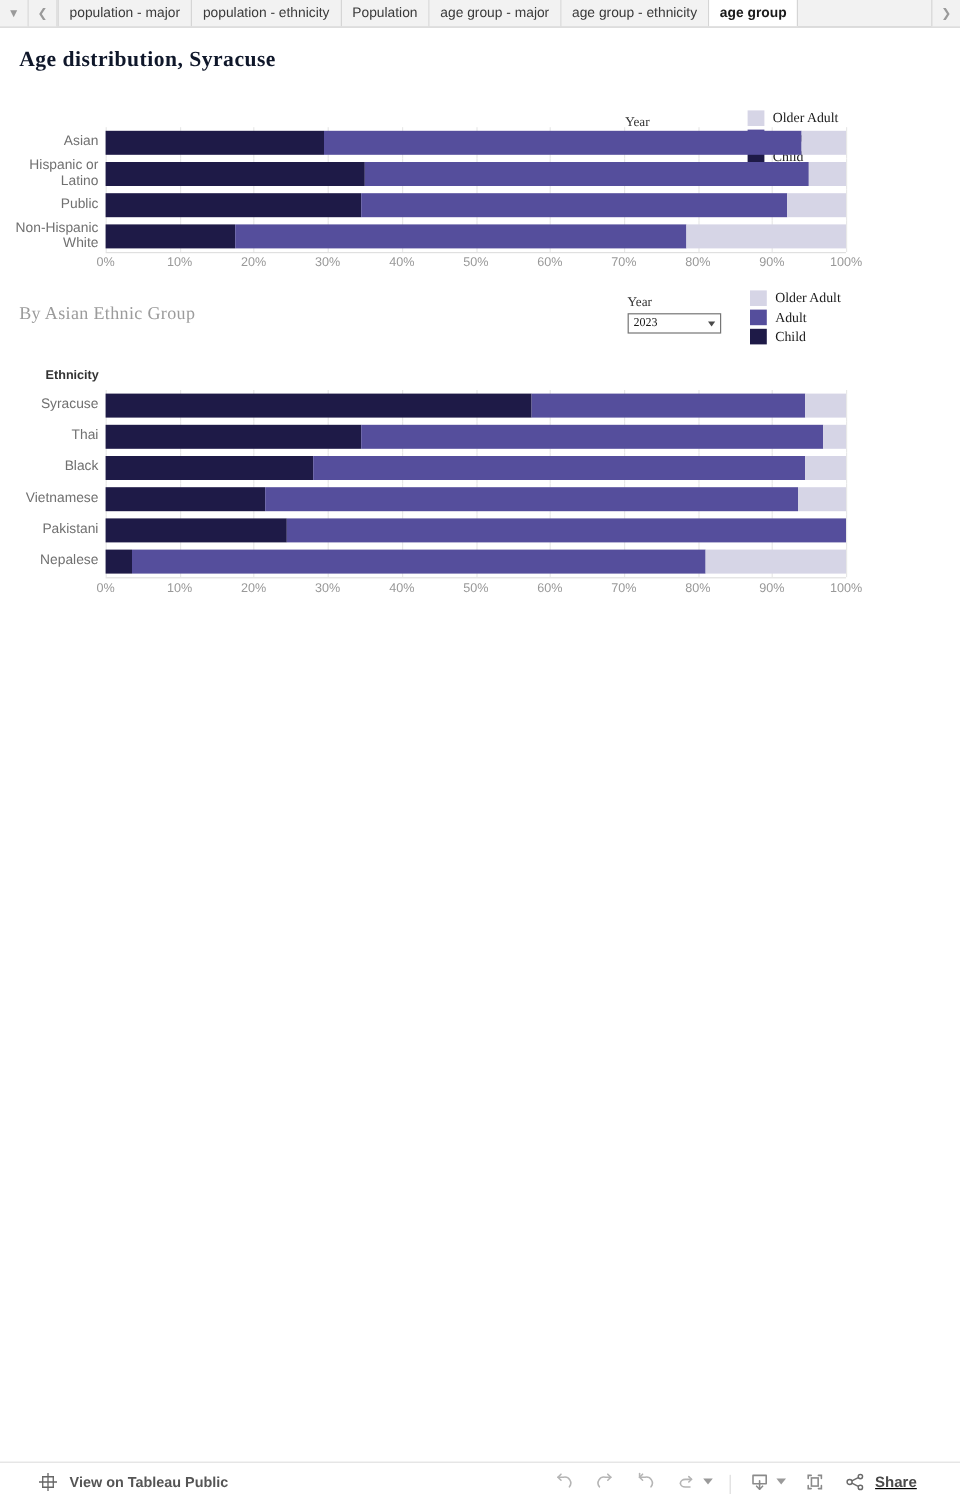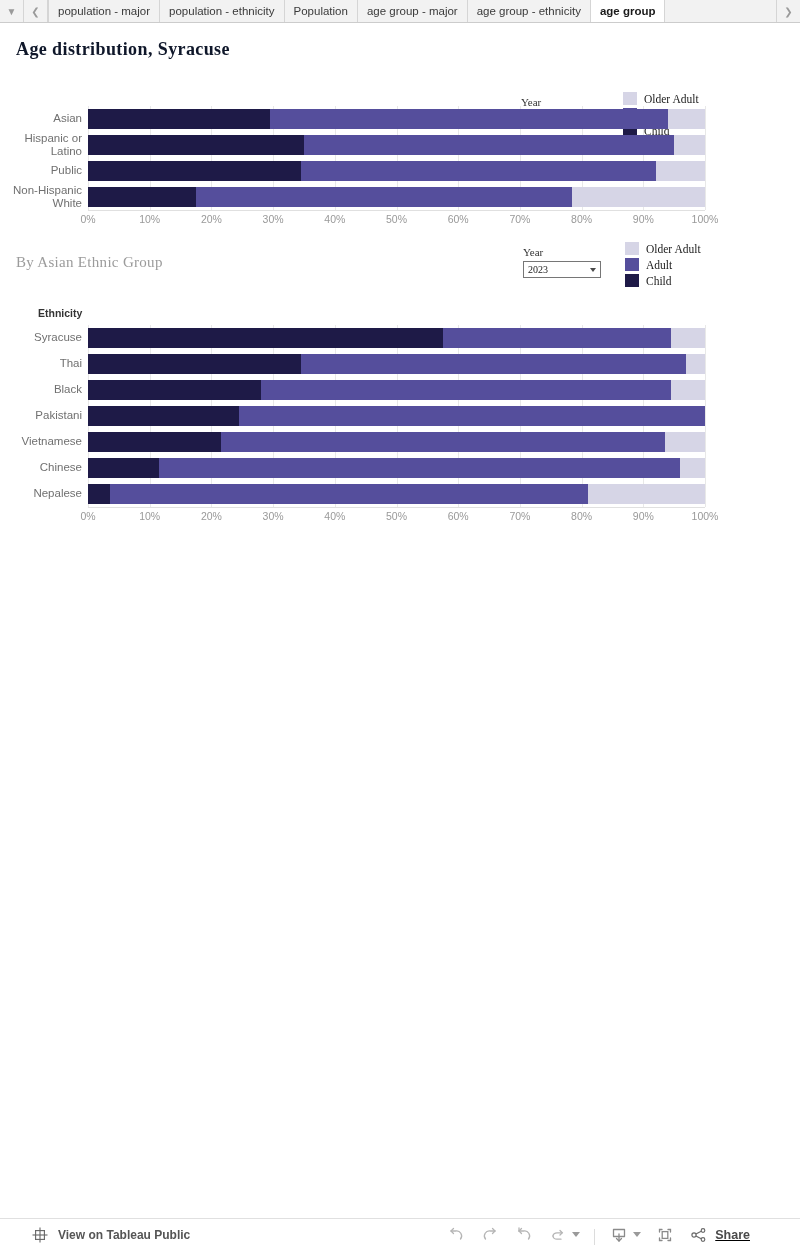--- a/index.html
+++ b/index.html
@@ -231,21 +231,21 @@
     font-size: 12px;
     color: #555555;
     font-weight: 600;
     white-space: nowrap;
   }
   .tb-right {
     display: flex;
     align-items: flex-end;
     gap: 14px;
     margin-left: auto;
-    margin-right: 50px;
+    margin-right: 36px;
     text-decoration: underline;
   }
   .tb-icon {
     width: 20px; height: 20px;
     display: flex; align-items: center; justify-content: center;
     color: #b5b5b5;
   }
   .tb-div {
     width: 1px; height: 16px; background: #dcdcdc;
   }
@@ -528,42 +528,20 @@
               <div class="gridline" style="left: 617px;"></div>
             </div>
             <div class="bar" style="left: 0px; width: 617px;">
               <div class="seg" style="width: 172.76px; background: rgb(30, 26, 71);"></div>
               <div class="seg" style="width: 410.305px; background: rgb(85, 78, 156);"></div>
               <div class="seg" style="width: 33.935px; background: rgb(214, 213, 230);"></div>
             </div>
           </div>
         </div>
         <div class="row">
-          <div class="row-label">Pakistani</div>
-          <div class="track">
-            <div class="gridlines">
-              <div class="gridline" style="left: 0px;"></div>
-              <div class="gridline" style="left: 61.7px;"></div>
-              <div class="gridline" style="left: 123.4px;"></div>
-              <div class="gridline" style="left: 185.1px;"></div>
-              <div class="gridline" style="left: 246.8px;"></div>
-              <div class="gridline" style="left: 308.5px;"></div>
-              <div class="gridline" style="left: 370.2px;"></div>
-              <div class="gridline" style="left: 431.9px;"></div>
-              <div class="gridline" style="left: 493.6px;"></div>
-              <div class="gridline" style="left: 555.3px;"></div>
-              <div class="gridline" style="left: 617px;"></div>
-            </div>
-            <div class="bar" style="left: 0px; width: 617px;">
-              <div class="seg" style="width: 151.165px; background: rgb(30, 26, 71);"></div>
-              <div class="seg" style="width: 465.835px; background: rgb(85, 78, 156);"></div>
-            </div>
-          </div>
-        </div>
-        <div class="row">
           <div class="row-label">Vietnamese</div>
           <div class="track">
             <div class="gridlines">
               <div class="gridline" style="left: 0px;"></div>
               <div class="gridline" style="left: 61.7px;"></div>
               <div class="gridline" style="left: 123.4px;"></div>
               <div class="gridline" style="left: 185.1px;"></div>
               <div class="gridline" style="left: 246.8px;"></div>
               <div class="gridline" style="left: 308.5px;"></div>
               <div class="gridline" style="left: 370.2px;"></div>
@@ -573,39 +551,38 @@
               <div class="gridline" style="left: 617px;"></div>
             </div>
             <div class="bar" style="left: 0px; width: 617px;">
               <div class="seg" style="width: 132.655px; background: rgb(30, 26, 71);"></div>
               <div class="seg" style="width: 444.24px; background: rgb(85, 78, 156);"></div>
               <div class="seg" style="width: 40.105px; background: rgb(214, 213, 230);"></div>
             </div>
           </div>
         </div>
         <div class="row">
-          <div class="row-label">Chinese</div>
-          <div class="track">
-            <div class="gridlines">
-              <div class="gridline" style="left: 0px;"></div>
-              <div class="gridline" style="left: 61.7px;"></div>
-              <div class="gridline" style="left: 123.4px;"></div>
-              <div class="gridline" style="left: 185.1px;"></div>
-              <div class="gridline" style="left: 246.8px;"></div>
-              <div class="gridline" style="left: 308.5px;"></div>
-              <div class="gridline" style="left: 370.2px;"></div>
-              <div class="gridline" style="left: 431.9px;"></div>
-              <div class="gridline" style="left: 493.6px;"></div>
-              <div class="gridline" style="left: 555.3px;"></div>
-              <div class="gridline" style="left: 617px;"></div>
-            </div>
-            <div class="bar" style="left: 0px; width: 617px;">
-              <div class="seg" style="width: 70.955px; background: rgb(30, 26, 71);"></div>
-              <div class="seg" style="width: 521.365px; background: rgb(85, 78, 156);"></div>
-              <div class="seg" style="width: 24.68px; background: rgb(214, 213, 230);"></div>
+          <div class="row-label">Pakistani</div>
+          <div class="track">
+            <div class="gridlines">
+              <div class="gridline" style="left: 0px;"></div>
+              <div class="gridline" style="left: 61.7px;"></div>
+              <div class="gridline" style="left: 123.4px;"></div>
+              <div class="gridline" style="left: 185.1px;"></div>
+              <div class="gridline" style="left: 246.8px;"></div>
+              <div class="gridline" style="left: 308.5px;"></div>
+              <div class="gridline" style="left: 370.2px;"></div>
+              <div class="gridline" style="left: 431.9px;"></div>
+              <div class="gridline" style="left: 493.6px;"></div>
+              <div class="gridline" style="left: 555.3px;"></div>
+              <div class="gridline" style="left: 617px;"></div>
+            </div>
+            <div class="bar" style="left: 0px; width: 617px;">
+              <div class="seg" style="width: 151.165px; background: rgb(30, 26, 71);"></div>
+              <div class="seg" style="width: 465.835px; background: rgb(85, 78, 156);"></div>
             </div>
           </div>
         </div>
         <div class="row">
           <div class="row-label">Nepalese</div>
           <div class="track">
             <div class="gridlines">
               <div class="gridline" style="left: 0px;"></div>
               <div class="gridline" style="left: 61.7px;"></div>
               <div class="gridline" style="left: 123.4px;"></div>

